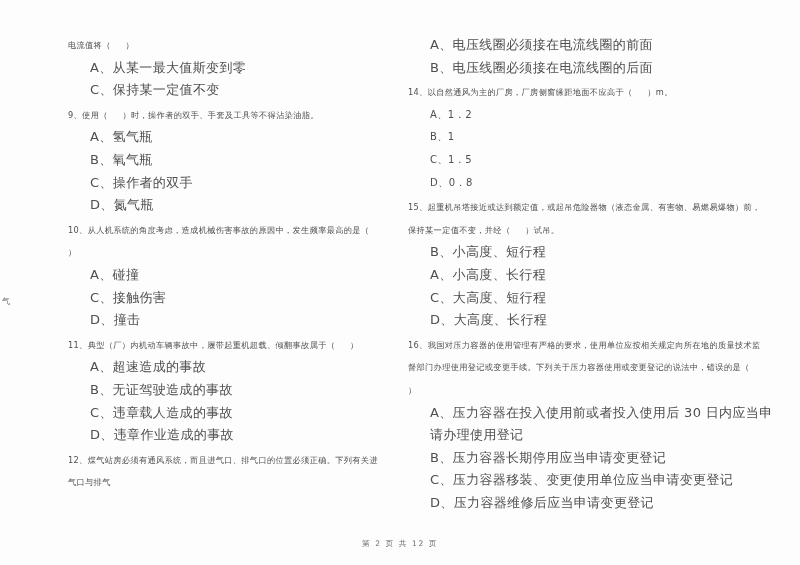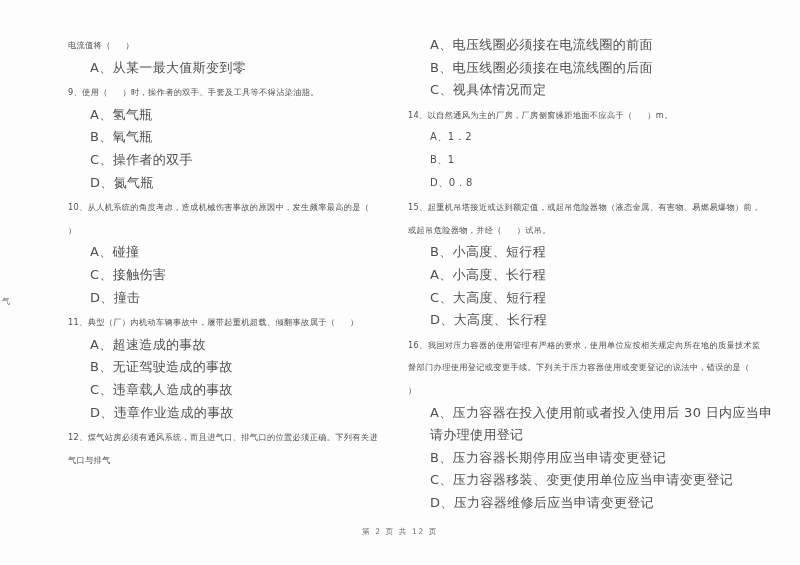--- a/index.html
+++ b/index.html
@@ -63,21 +63,21 @@
     padding-left: 22px;
     font-size: 10px;
     line-height: 22.6px;
     letter-spacing: 0.5px;
     color: #4f4f4f;
   }
   .footer {
     position: absolute;
     left: 0;
     right: 0;
-    bottom: 28px;
+    bottom: 16px;
     text-align: center;
     font-size: 7.6px;
     letter-spacing: 1.6px;
     color: #6d6d6d;
   }
   .stray {
     position: absolute;
     font-size: 8px;
     color: #6a6a6a;
   }
@@ -88,20 +88,21 @@
 
 <div class="page">
 
   <div class="columns">
 
     <div class="col col-left">
 
       <div class="q">
         <div class="q-stem">电流值将（     ）</div>
         <div class="opt">A、从某一最大值斯变到零</div>
+        <div class="opt">C、保持某一定值不变</div>
       </div>
 
       <div class="q">
         <div class="q-stem">9、使用（     ）时，操作者的双手、手套及工具等不得沾染油脂。</div>
         <div class="opt">A、氢气瓶</div>
         <div class="opt">B、氧气瓶</div>
         <div class="opt">C、操作者的双手</div>
         <div class="opt">D、氮气瓶</div>
       </div>
 
@@ -125,33 +126,33 @@
 
       </div>
 
     </div>
 
     <div class="col col-right">
 
       <div class="q">
         <div class="opt">A、电压线圈必须接在电流线圈的前面</div>
         <div class="opt">B、电压线圈必须接在电流线圈的后面</div>
-        <div class="opt">C、视具体情况而定</div>
       </div>
 
       <div class="q">
         <div class="q-stem">14、以自然通风为主的厂房，厂房侧窗缘距地面不应高于（     ）m。</div>
         <div class="opt-num">A、1．2</div>
         <div class="opt-num">B、1</div>
+        <div class="opt-num">C、1．5</div>
         <div class="opt-num">D、0．8</div>
       </div>
 
       <div class="q">
         <div class="q-stem">15、起重机吊塔接近或达到额定值，或起吊危险器物（液态金属、有害物、易燃易爆物）前，</div>
-        <div class="q-stem cont">或起吊危险器物，并经（     ）试吊。</div>
+        <div class="q-stem cont">保持某一定值不变，并经（     ）试吊。</div>
         <div class="opt">B、小高度、短行程</div>
         <div class="opt">A、小高度、长行程</div>
         <div class="opt">C、大高度、短行程</div>
         <div class="opt">D、大高度、长行程</div>
       </div>
 
       <div class="q">
         <div class="q-stem">16、我国对压力容器的使用管理有严格的要求，使用单位应按相关规定向所在地的质量技术监</div>
         <div class="q-stem cont">督部门办理使用登记或变更手续。下列关于压力容器使用或变更登记的说法中，错误的是（</div>
         <div class="q-stem cont">）</div>

